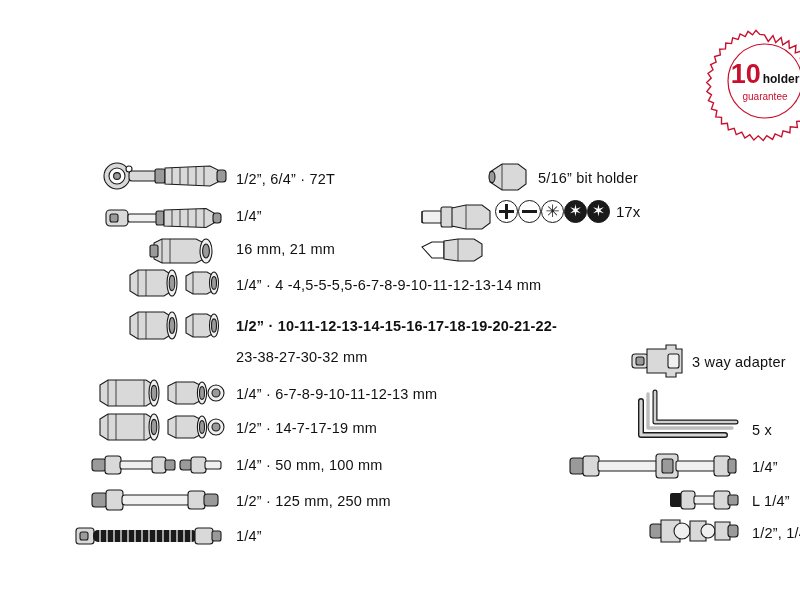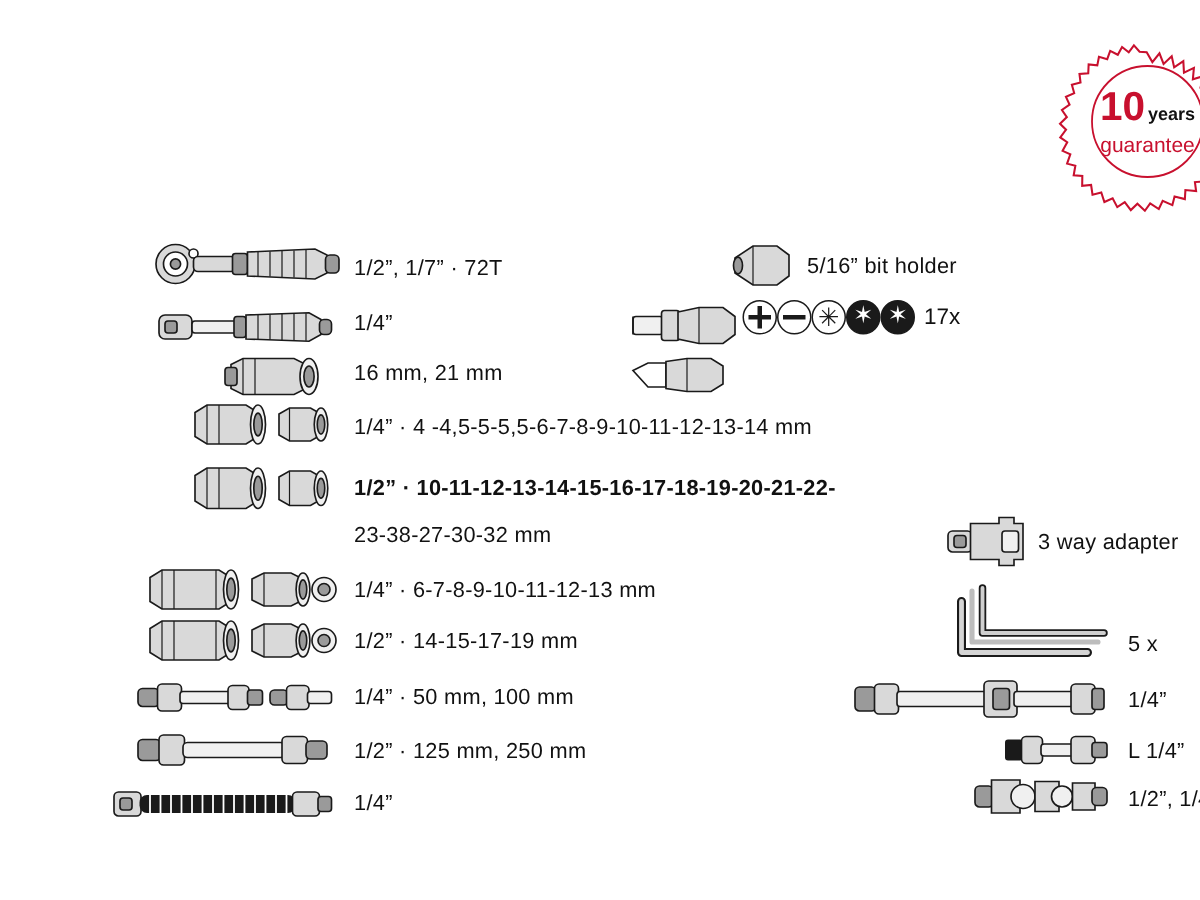--- a/index.html
+++ b/index.html
@@ -64,21 +64,21 @@
     color: #c8102e;
     line-height: 1;
   }
   .seal-yr {
     font-size: 12px;
     font-weight: bold;
     color: #111;
     line-height: 1;
   }
   .seal-gty {
-    font-size: 14px;
+    font-size: 10px;
     color: #c8102e;
     margin-top: 3px;
   }
 
   
   .art { position: absolute; }
 
   svg { display: block; overflow: visible; }
 
   .ln { fill: none; stroke: #1a1a1a; stroke-width: 1.1; }
@@ -156,21 +156,21 @@
 <div id="sheet">
 
   <div class="seal">
     <svg class="burst" viewBox="0 0 106 106">
       <polygon points="53,2 57.4,9.6 62.9,2.8 66.1,11 72.4,5.1 74.3,13.7 81.4,8.9 81.9,17.7 89.6,14.1 88.8,22.9 96.9,20.5 94.8,29.1 103.1,28 99.8,36.2 108,36.3 103.6,43.9 111.3,45.2 106,52.1 113.2,54.6 107,60.7 113.5,64.4 106.6,69.6 112.2,74.3 104.7,78.5 109.3,84.1 101.4,87.2 104.8,93.5 96.6,95.3 98.8,102.1 90.4,102.6 91.3,109.6 83,108.8 82.6,115.8 74.6,113.7 72.9,120.5 65.4,117.2 62.4,123.5 55.7,119.1 51.6,124.8 45.8,119.4 40.7,124.3 36,118.1 30.2,122 26.6,115.1 20.2,118 17.8,110.6 11,112.4 9.9,104.8 3,105.5 3.1,97.9 -3.6,97.4 -2.3,89.9 -8.7,88.3 -6.2,81.1 -12.2,78.4 -8.6,71.7 -14,68 -9.5,62 -14.2,57.3 -8.9,52.2 -12.7,46.7 -6.8,42.6 -9.6,36.5 -3.2,33.6 -5,27.1 1.7,25.4 0.9,18.7 7.7,18.2 8,11.4 14.7,12.1 16,5.4 22.4,7.3 24.7,0.9 30.6,3.9 33.9,-2.1 39.1,2 43.1,-3.4 47.5,1.5" transform="scale(0.86) translate(8,6)" fill="#ffffff" stroke="#c8102e" stroke-width="1.6"></polygon>
       <circle cx="53" cy="53" r="37" fill="#ffffff" stroke="#c8102e" stroke-width="1.2"></circle>
     </svg>
     <div class="seal-text">
       <div class="seal-years">
         <span class="seal-num">10</span>
-        <span class="seal-yr">years</span>
+        <span class="seal-yr">holder</span>
       </div>
       <div class="seal-gty">guarantee</div>
     </div>
   </div>
 
   <div class="art" style="left:60px; top:160px;">
     <svg width="130" height="32" viewBox="0 0 130 32">
       <circle cx="17" cy="16" r="13" class="fillgrey"></circle>
       <circle cx="17" cy="16" r="8" class="fillwhite"></circle>
       <circle cx="17" cy="16" r="3.4" class="filldark"></circle>
@@ -290,28 +290,28 @@
       <rect x="4" y="9" width="8" height="8" rx="2" class="filldark"></rect>
       <rect x="17" y="7" width="104" height="12" rx="5" class="fillblack"></rect>
       <g stroke="#ffffff" stroke-width="1.2">
         <path d="M24 7 L24 19 M31 7 L31 19 M38 7 L38 19 M45 7 L45 19 M52 7 L52 19 M59 7 L59 19 M66 7 L66 19 M73 7 L73 19 M80 7 L80 19 M87 7 L87 19 M94 7 L94 19 M101 7 L101 19 M108 7 L108 19 M115 7 L115 19"></path>
       </g>
       <rect x="119" y="5" width="18" height="16" rx="3" class="fillgrey"></rect>
       <rect x="136" y="8" width="9" height="10" rx="2" class="filldark"></rect>
     </svg>
   </div>
 
-  <div class="label" style="left:196px; top:170px;">1/2”, 1/7” · 72T</div>
+  <div class="label" style="left:196px; top:170px;">1/2”, 6/4” · 72T</div>
   <div class="label" style="left:196px; top:207px;">1/4”</div>
   <div class="label" style="left:196px; top:240px;">16 mm, 21 mm</div>
   <div class="label" style="left:196px; top:276px;">1/4” · 4 -4,5-5-5,5-6-7-8-9-10-11-12-13-14 mm</div>
   <div class="label" style="left:196px; top:317px;font-weight:bold;">1/2” · 10-11-12-13-14-15-16-17-18-19-20-21-22-</div>
   <div class="label" style="left:196px; top:348px;">23-38-27-30-32 mm</div>
   <div class="label" style="left:196px; top:385px;">1/4” · 6-7-8-9-10-11-12-13 mm</div>
-  <div class="label" style="left:196px; top:419px;">1/2” · 14-15-17-19 mm</div>
+  <div class="label" style="left:196px; top:419px;">1/2” · 14-7-17-19 mm</div>
   <div class="label" style="left:196px; top:456px;">1/4” · 50 mm, 100 mm</div>
   <div class="label" style="left:196px; top:492px;">1/2” · 125 mm, 250 mm</div>
   <div class="label" style="left:196px; top:527px;">1/4”</div>
 
   <div class="art" style="left:448px; top:162px;">
     <svg width="42" height="30" viewBox="0 0 42 30">
       <path d="M2 10 L14 2 L30 2 L38 8 L38 22 L30 28 L14 28 L2 20 Z" class="fillgrey"></path>
       <path d="M14 2 L14 28" class="ln-thin"></path>
       <ellipse cx="4" cy="15" rx="3" ry="5.6" class="filldark"></ellipse>
     </svg>

